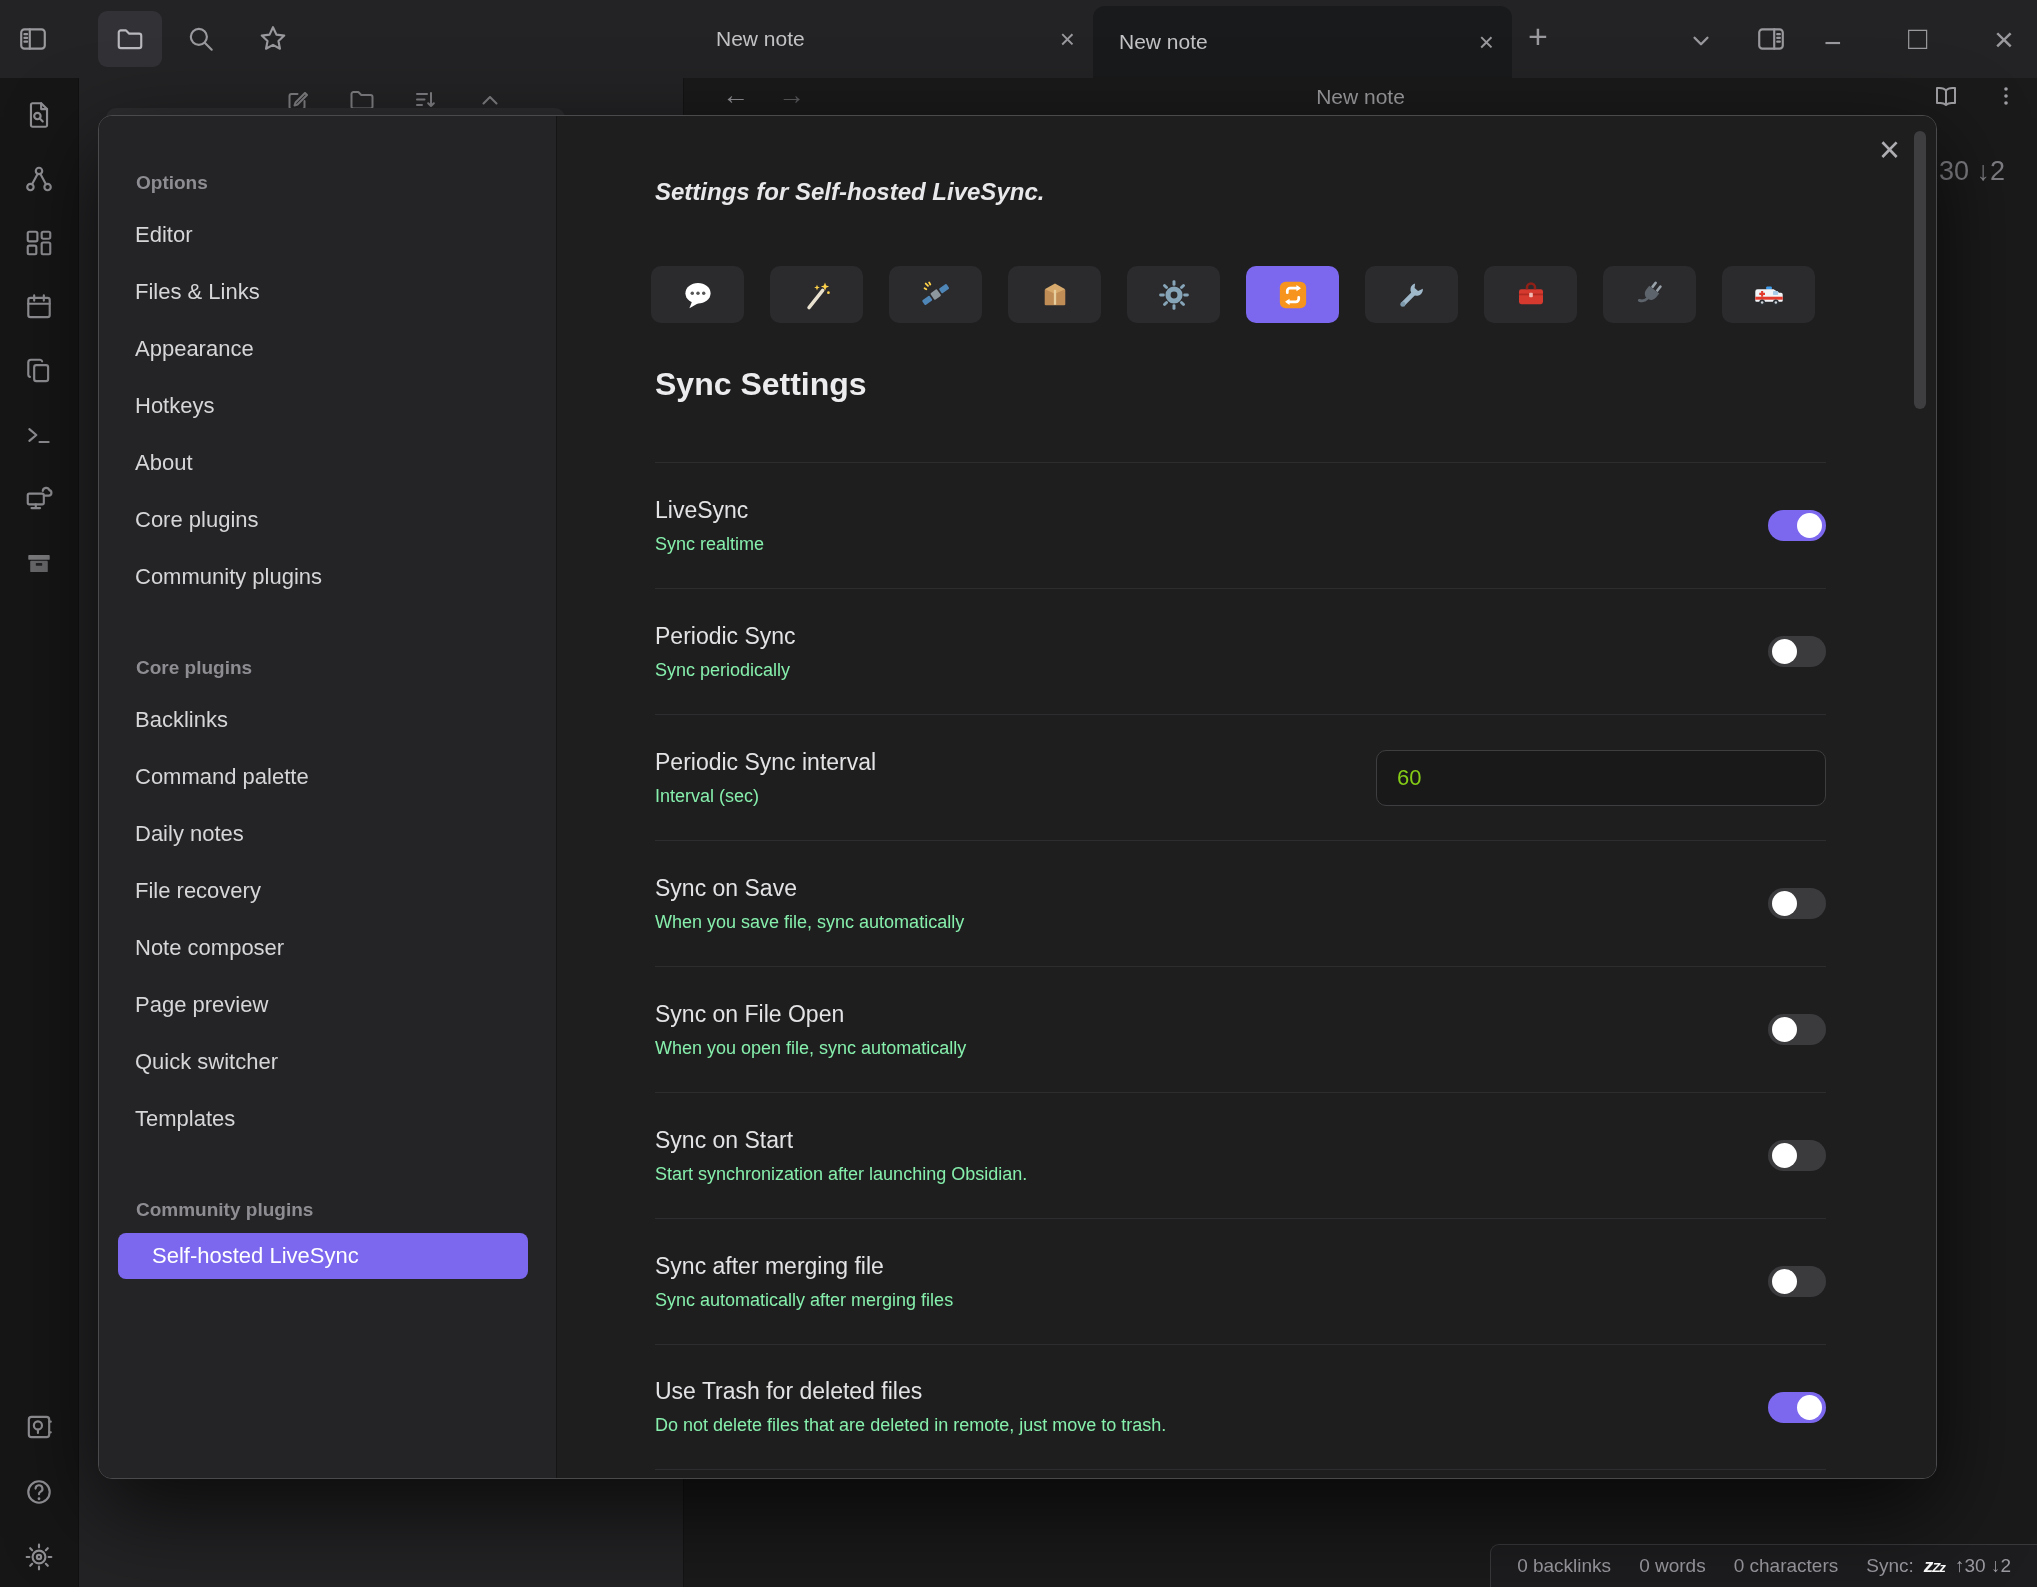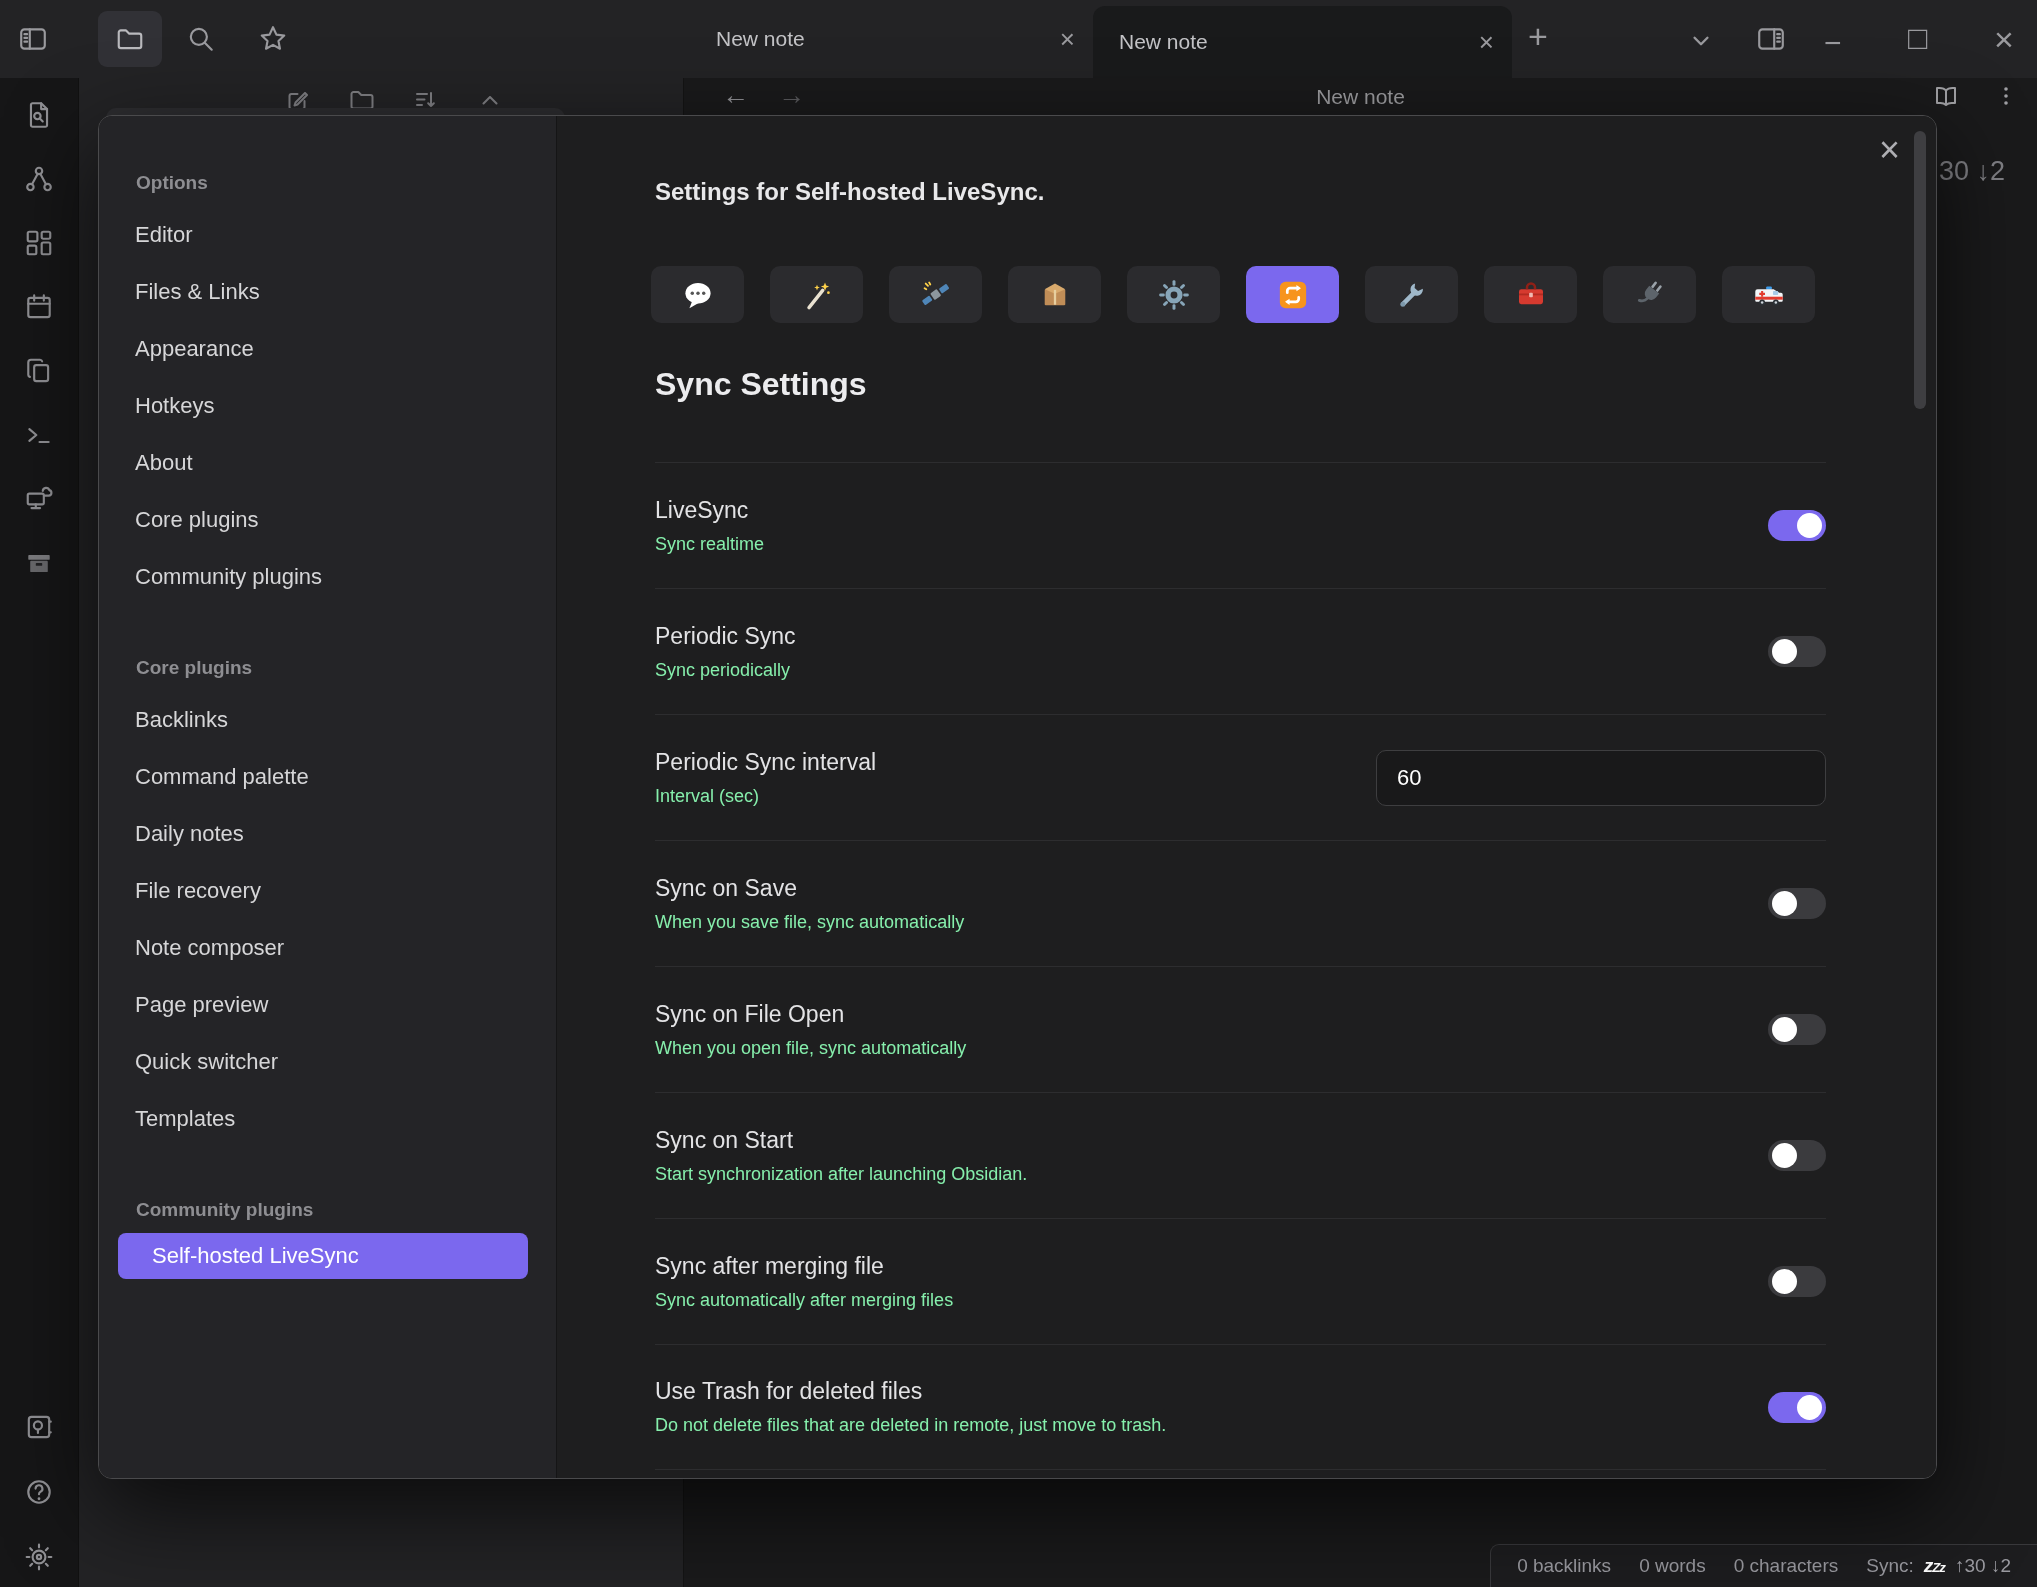--- a/index.html
+++ b/index.html
@@ -47,37 +47,37 @@
   .modal{position:absolute;left:98px;top:115px;width:1837px;height:1362px;background:#1e1e1f;border:1px solid #4a4a4c;
          border-radius:14px;box-shadow:0 30px 90px rgba(0,0,0,.7);display:flex;overflow:hidden;}
   .m-side{width:458px;background:#242427;border-right:1px solid #151516;box-sizing:border-box;
           padding:56px 28px 0 36px;flex:none;}
   .nav-header{font-size:19px;font-weight:bold;color:#8e8e92;margin:0 0 12px 1px;}
   .nav-gap{height:52px;}
   .nav-item{height:57px;display:flex;align-items:center;font-size:22px;color:#d6d6d8;border-radius:8px;cursor:default;}
   .nav-item.sel{background:var(--accent);color:#fff;height:46px;margin:6px 0 6px -17px;padding-left:34px;}
   .m-content{position:relative;flex:1;background:#1e1e1f;}
   .m-close{position:absolute;right:36px;top:16px;font-size:36px;color:#aeaeb2;line-height:1;}
-  .m-title{position:absolute;left:98px;top:62px;font-size:24px;font-weight:bold;color:#e8e8ea;}
+  .m-title{position:absolute;left:98px;top:62px;font-size:24px;font-weight:bold;color:#e8e8ea;font-style:italic;}
   .itabs{position:absolute;left:94px;top:150px;display:flex;gap:26px;}
   .itab{width:93px;height:57px;background:#2b2b2e;border-radius:10px;display:flex;align-items:center;justify-content:center;}
   .itab.active{background:var(--accent);}
   .itab svg{width:32px;height:32px;}
   .m-heading{position:absolute;left:98px;top:250px;font-size:32px;font-weight:bold;color:#ececee;}
   .rows{position:absolute;left:98px;right:110px;top:346px;}
   .srow{height:126px;border-top:1px solid #2d2d2f;display:flex;align-items:center;justify-content:space-between;box-sizing:border-box;gap:19px;}
   .srow:last-child{border-bottom:1px solid #2d2d2f;}
   .sname{font-size:23px;color:#e3e3e5;margin-bottom:10px;}
   .sdesc{font-size:18px;color:#86efac;}
   .toggle{position:relative;width:58px;height:31px;background:#3b3b3e;border-radius:16px;flex:none;}
   .toggle.on{background:var(--accent);}
   .knob{position:absolute;left:4px;top:3px;width:25px;height:25px;border-radius:50%;background:#fff;}
   .toggle.on .knob{left:29px;}
   .tinput{width:450px;height:56px;box-sizing:border-box;background:#19191a;border:1px solid #3e3e40;border-radius:10px;
-          color:#ffffff;font-size:22px;padding:0 20px;font-family:inherit;outline:none;}
+          color:#84cc16;font-size:22px;padding:0 20px;font-family:inherit;outline:none;}
   .sthumb{position:absolute;right:10px;top:15px;width:12px;height:278px;background:#3e3e41;border-radius:6px;}
 
   svg{display:block;}
 </style>
 </head>
 <body>
 
 <div class="app">
 
   <div class="titlebar">

